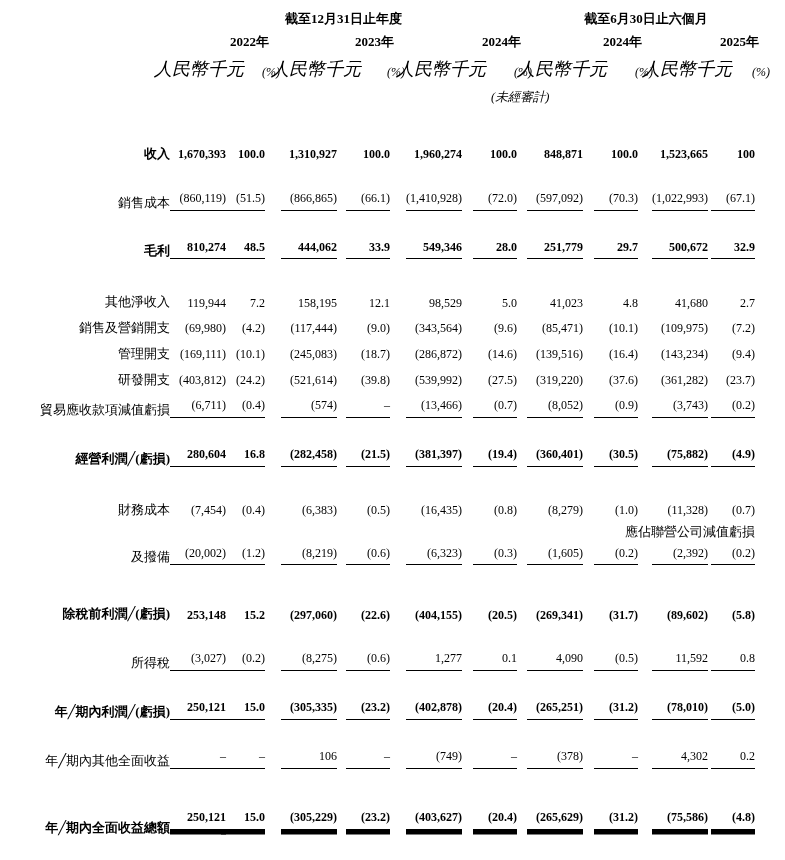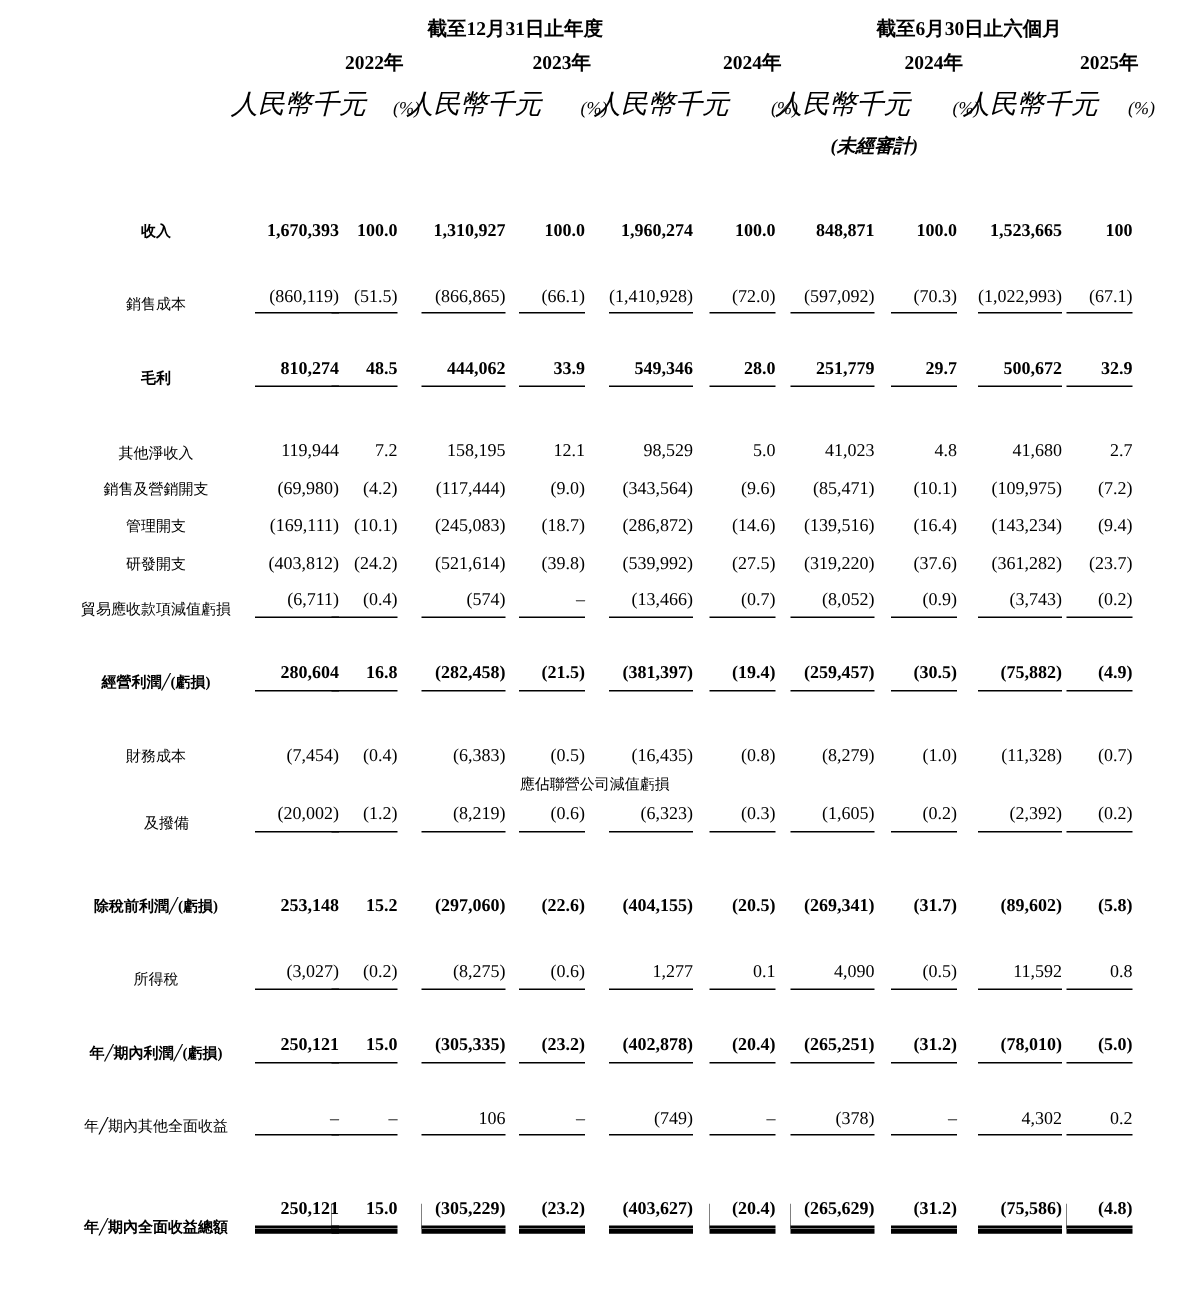--- a/index.html
+++ b/index.html
@@ -10,21 +10,21 @@
   }
   .page { width:785px; height:860px; position:relative; }
   table.fin {
     border-collapse:collapse; table-layout:fixed;
     margin:12px 0 0 38px; width:717px;
   }
   td {
     padding:0; white-space:nowrap; vertical-align:bottom;
     font-size:12px; line-height:1.15;
   }
-  td.lbl { text-align:center; font-size:10px; overflow:visible; }
+  td.lbl { text-align:right; font-size:13px; overflow:visible; }
   td.lbl.ind { padding-left:14px; }
   td.val, td.pct { text-align:right; }
   .num { display:inline-block; text-align:right; }
   td.val .num { min-width:56px; }
   td.pct .num { min-width:44px; }
   tr.emph td { font-weight:bold; }
   tr.rule-single td .num { border-bottom:1.2px solid #000; padding-bottom:4px; }
   tr.rule-double td .num {
     border-bottom:2px solid #000; box-shadow:0 3.5px 0 #000;
     padding-bottom:4px; margin-bottom:5px;
@@ -40,21 +40,21 @@
   td.grp .shift { position:relative; left:10px; }
   td.yr { text-align:right; font-weight:bold; font-size:13px; padding-top:8px; }
   td.yr span { position:relative; left:4px; }
   td.unit-cell { height:30px; position:relative; }
   td.unit-cell .unit {
     position:absolute; right:-24px; bottom:0;
     font-style:italic; font-size:18px; white-space:nowrap;
   }
   td.pct-head { vertical-align:bottom; }
   td.pct-head .num { font-style:italic; position:relative; right:-15px; font-size:12px; }
-  td.note-cell { text-align:right; padding-top:5px; height:20px;font-weight:bold; }
+  td.note-cell { text-align:left; padding-top:5px; height:20px; }
   td.note-cell span { font-style:italic; font-size:12.5px; position:relative; left:-26px; }
 </style>
 </head>
 <body>
 
 <div class="page">
   <table class="fin">
     <colgroup>
       <col style="width:132px">
         <col style="width:50px">
@@ -221,21 +221,21 @@
           <td class="pct"><span class="num">(0.2)</span></td>
         </tr>
         <tr class="sp-md emph rule-single">
           <td class="lbl">經營利潤╱(虧損)</td>
           <td class="val"><span class="num">280,604</span></td>
           <td class="pct"><span class="num">16.8</span></td>
           <td class="val"><span class="num">(282,458)</span></td>
           <td class="pct"><span class="num">(21.5)</span></td>
           <td class="val"><span class="num">(381,397)</span></td>
           <td class="pct"><span class="num">(19.4)</span></td>
-          <td class="val"><span class="num">(259,457)</span></td>
+          <td class="val"><span class="num">(360,401)</span></td>
           <td class="pct"><span class="num">(30.5)</span></td>
           <td class="val"><span class="num">(75,882)</span></td>
           <td class="pct"><span class="num">(4.9)</span></td>
         </tr>
         <tr class="sp-md2">
           <td class="lbl">財務成本</td>
           <td class="val"><span class="num">(7,454)</span></td>
           <td class="pct"><span class="num">(0.4)</span></td>
           <td class="val"><span class="num">(6,383)</span></td>
           <td class="pct"><span class="num">(0.5)</span></td>

